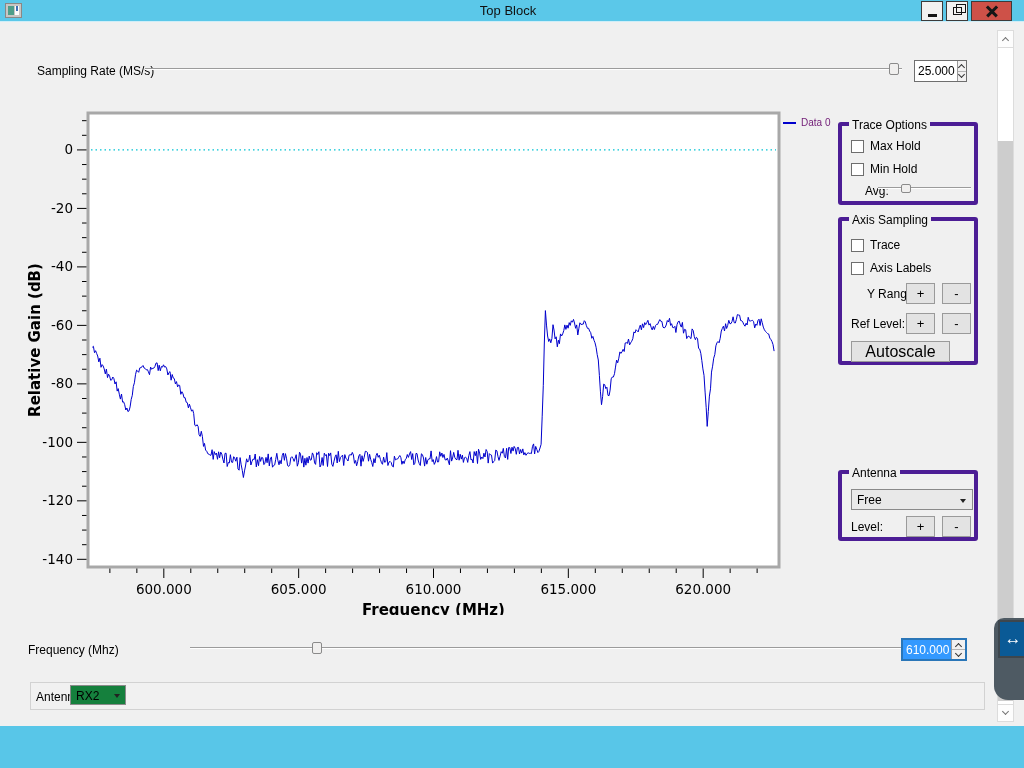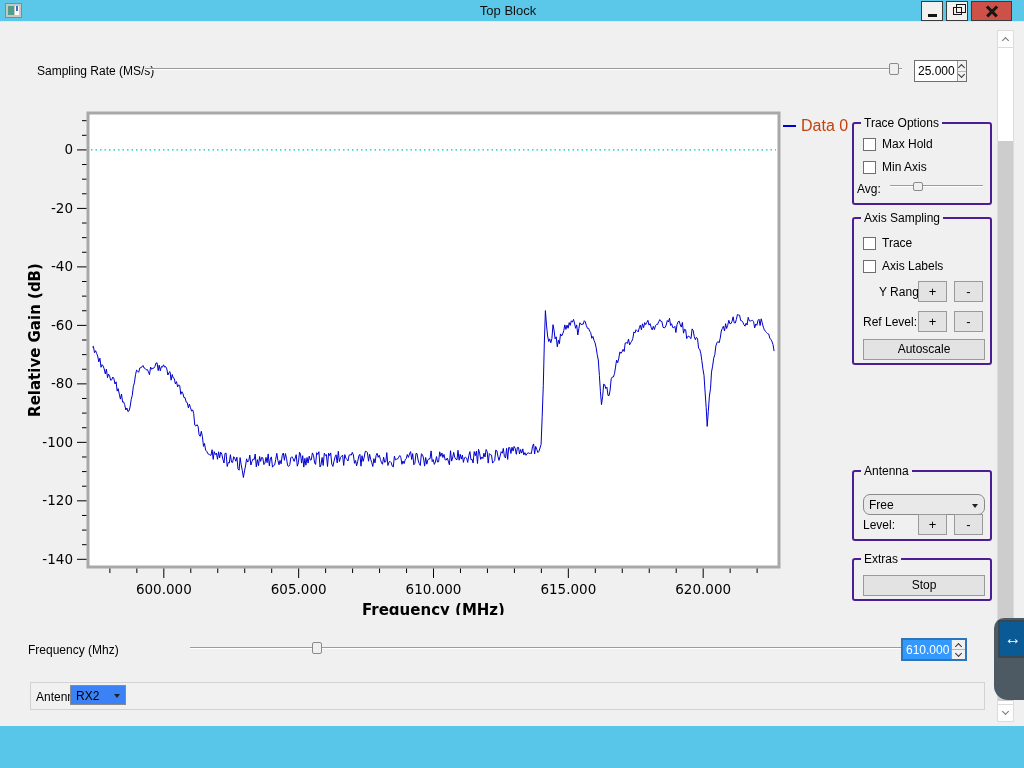--- a/index.html
+++ b/index.html
@@ -34,41 +34,41 @@
   .spinbox .val { flex:1; font-size:12px; padding:3px 2px 0 3px; color:#000; background:#fff; }
   .spincol { width:16px; display:flex; flex-direction:column; border-left:1px solid #9a9a9a; }
   .spincol .cell { flex:1; background:#f2f1f1; display:flex; align-items:center; justify-content:center; border-bottom:1px solid #b5b5b5; }
   .spincol .cell:last-child { border-bottom:none; }
   .chev { width:5px; height:5px; border:solid #333; border-width:0 1.6px 1.6px 0; }
   .chev.up { transform:rotate(-135deg); margin-top:3px; }
   .chev.down { transform:rotate(45deg); margin-bottom:3px; }
   .spin-selected { border:2px solid #2a76b8; }
   .spin-selected .val { background:#3399ff; color:#fff; }
 
-  .grp { position:absolute; border:2px solid #4c1d95; border-radius:3px;margin-left:14px; }
+  .grp { position:absolute; border:4px solid #4c1d95; border-radius:3px; }
   .grp > .gtitle { position:absolute; top:-8px; left:7px; background:#f0f0f0; padding:0 3px; font-size:12px; color:#000; }
   .chkrow { position:absolute; left:9px; display:flex; align-items:center; height:16px; }
   .chkbox { width:13px; height:13px; background:#fff; border:1px solid #6e6e6e; margin-right:6px; }
   .chklabel { font-size:12px; color:#000; }
   .pbtn { position:absolute; width:29px; height:21px; background:#e3e3e3; border:1px solid #9a9a9a; font-size:13px; text-align:center; line-height:19px; color:#000; }
-  .widebtn { position:absolute; left:9px; width:122px; height:21px; background:#e3e3e3; border:1px solid #9a9a9a; font-size:12px; text-align:center; line-height:19px; color:#000; }
+  .widebtn { position:absolute; left:9px; width:99px; height:21px; background:#e3e3e3; border:1px solid #9a9a9a; font-size:16px; text-align:center; line-height:19px; color:#000; }
   .combo { position:absolute; left:9px; width:122px; height:21px; background:#e9e9e9; border:1px solid #8a8a8a; font-size:12px; color:#000; padding:3px 0 0 5px; }
   .combo .arrow { position:absolute; right:6px; top:9px; width:0; height:0; border-left:3.5px solid transparent; border-right:3.5px solid transparent; border-top:4px solid #222; }
 
   
   .legend { position:absolute; left:783px; top:117px; display:flex; align-items:center; z-index:5; }
   .legend .dash { width:13px; height:2px; background:#0000cc; margin-right:5px; }
-  .legend .ltext { font-size:16px; color:#c2410c; }
+  .legend .ltext { font-size:10px; color:#701a75; }
 
   
   #plot-svg { position:absolute; left:20px; top:105px; }
 
   
   .antenna-panel { position:absolute; left:30px; top:682px; width:955px; height:28px; background:#f1f1f1; border:1px solid #d2d2d2; }
-  .antenna-combo { position:absolute; left:70px; top:685px; width:56px; height:20px; background:#3b82f6; border:1px solid #8a8a8a; font-size:12px; padding:3px 0 0 5px; }
+  .antenna-combo { position:absolute; left:70px; top:685px; width:56px; height:20px; background:#15803d; border:1px solid #8a8a8a; font-size:12px; padding:3px 0 0 5px; }
   .antenna-combo .arrow { position:absolute; right:5px; top:8px; width:0; height:0; border-left:3.5px solid transparent; border-right:3.5px solid transparent; border-top:4px solid #222; }
 
   
   .vscroll { position:absolute; left:997px; top:30px; width:17px; height:692px; background:#ffffff; border:1px solid #dcdcdc; }
   .vs-btn { position:absolute; left:0; width:15px; height:17px; background:#fdfdfd; display:flex; align-items:center; justify-content:center; }
   .vs-up { top:0; border-bottom:1px solid #dcdcdc; }
   .vs-down { bottom:0; border-top:1px solid #dcdcdc; }
   .vs-chev { width:5px; height:5px; border:solid #737373; border-width:0 1.4px 1.4px 0; }
   .vs-chev.up { transform:rotate(-135deg); margin-top:3px; }
   .vs-chev.down { transform:rotate(45deg); margin-bottom:3px; }
@@ -210,23 +210,23 @@
   </div>
 
   <div class="grp" style="left:838px; top:122px; width:140px; height:83px;">
     <div class="gtitle">Trace Options</div>
     <div class="chkrow" style="top:12px;">
       <div class="chkbox"></div>
       <div class="chklabel">Max Hold</div>
     </div>
     <div class="chkrow" style="top:35px;">
       <div class="chkbox"></div>
-      <div class="chklabel">Min Axis</div>
-    </div>
-    <div class="lbl" style="left:3px; top:58px; position:absolute;">Avg:</div>
+      <div class="chklabel">Min Hold</div>
+    </div>
+    <div class="lbl" style="left:23px; top:58px; position:absolute;">Avg:</div>
     <div class="slider" style="left:36px; top:55px; width:93px;">
       <div class="track"></div>
       <div class="handle" style="height: 9px; top: 3px; left: 30%;"></div>
     </div>
   </div>
 
   <div class="grp" style="left:838px; top:217px; width:140px; height:148px;">
     <div class="gtitle">Axis Sampling</div>
     <div class="chkrow" style="top:16px;">
       <div class="chkbox"></div>
@@ -241,30 +241,26 @@
     <div class="pbtn" style="left:100px; top:62px;">-</div>
     <div class="lbl" style="left:9px; top:96px; position:absolute;">Ref Level:</div>
     <div class="pbtn" style="left:64px; top:92px;">+</div>
     <div class="pbtn" style="left:100px; top:92px;">-</div>
     <div class="widebtn" style="top:120px;">Autoscale</div>
   </div>
 
 
   <div class="grp" style="left:838px; top:470px; width:140px; height:71px;">
     <div class="gtitle">Antenna</div>
-    <div class="combo" style="top:22px;border-radius:7px;"><span>Free</span><div class="arrow"></div></div>
+    <div class="combo" style="top:15px;"><span>Free</span><div class="arrow"></div></div>
     <div class="lbl" style="left:9px; top:46px; position:absolute;">Level:</div>
     <div class="pbtn" style="left:64px; top:42px;">+</div>
     <div class="pbtn" style="left:100px; top:42px;">-</div>
   </div>
 
-  <div class="grp" style="left:838px; top:558px; width:140px; height:43px;">
-    <div class="gtitle">Extras</div>
-    <div class="widebtn" style="top:15px;">Stop</div>
-  </div>
 
   <div class="lbl" style="left:28px; top:643px;">Frequency (Mhz)</div>
   <div class="slider" style="left:190px; top:641px; width:770px;">
     <div class="track"></div>
     <div class="handle" style="left: 16.5%;"></div>
   </div>
   <div class="spinbox spin-selected" style="left:901px; top:638px; width:66px; height:23px;">
     <div class="val">610.000</div>
     <div class="spincol">
       <div class="cell">

